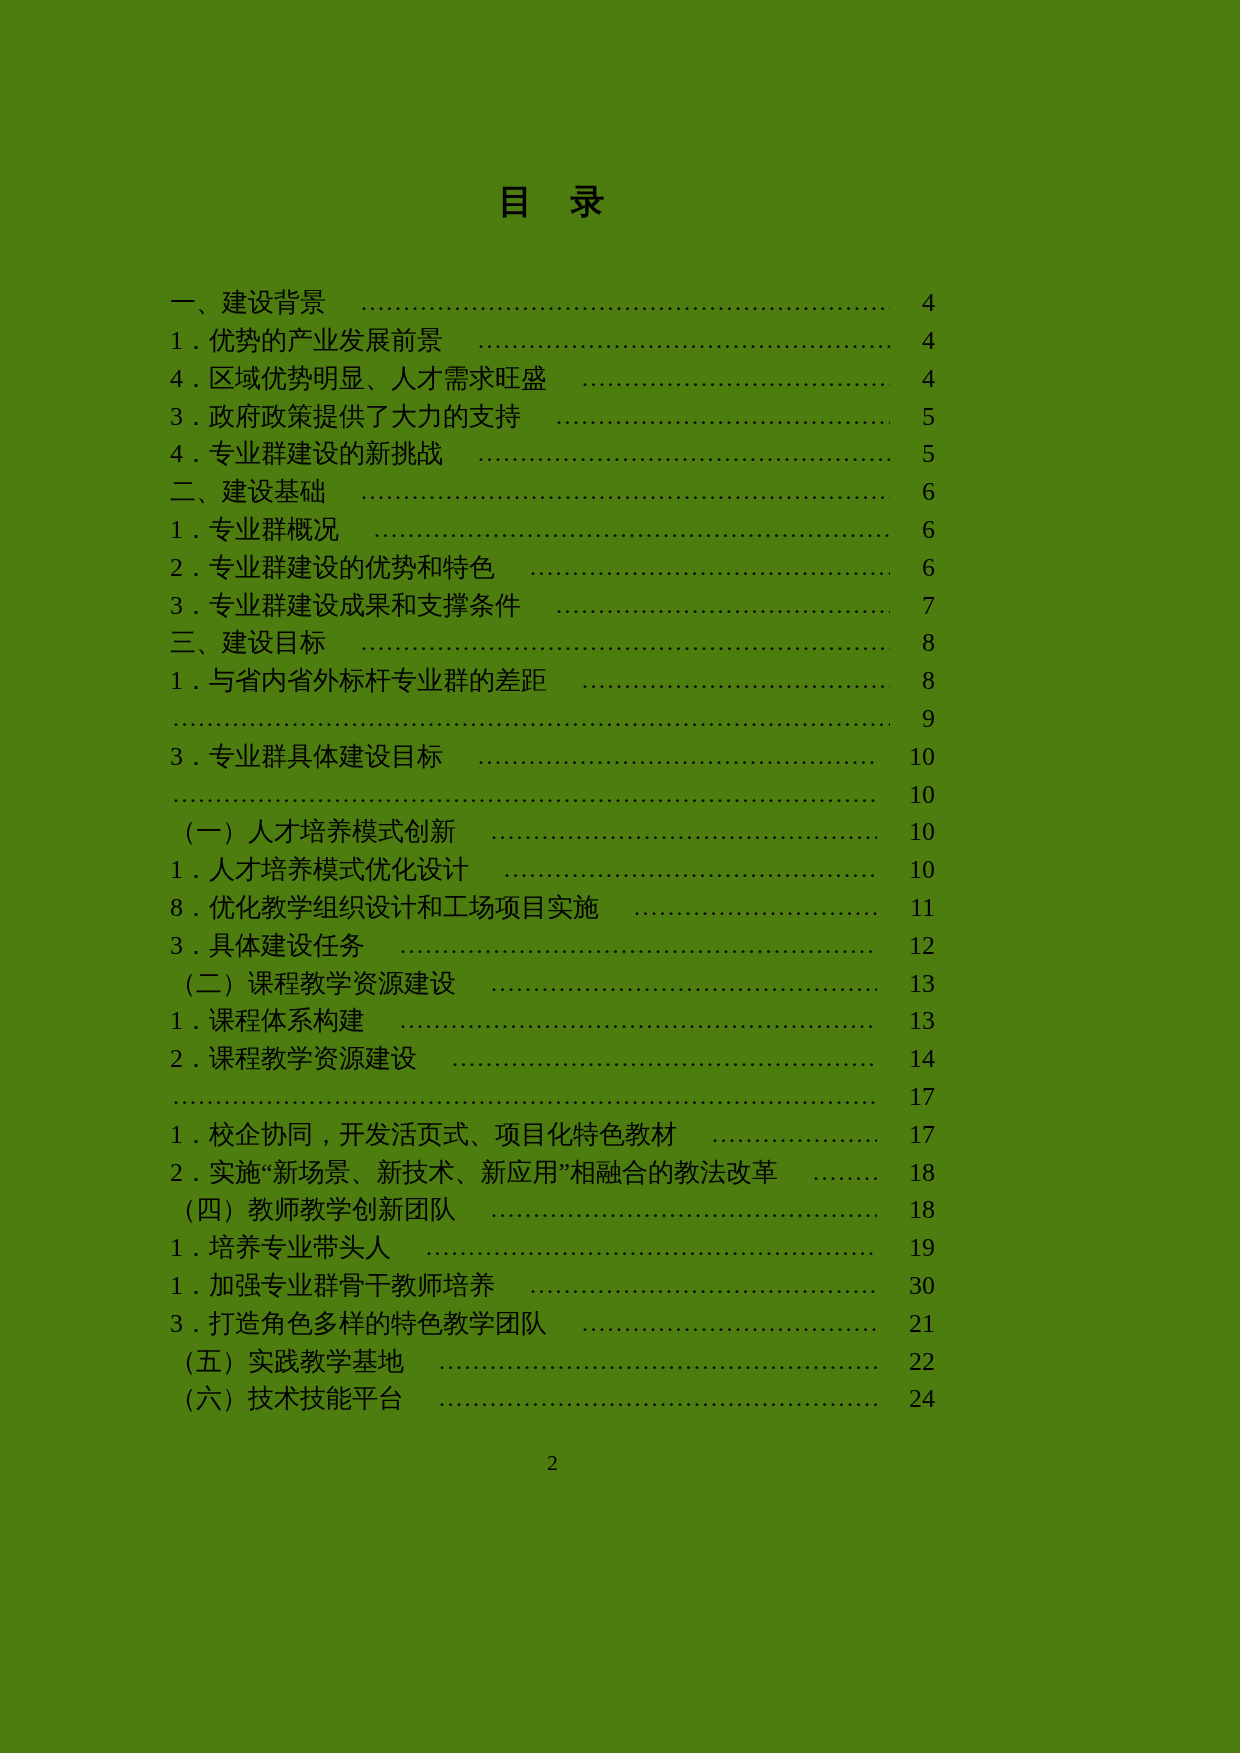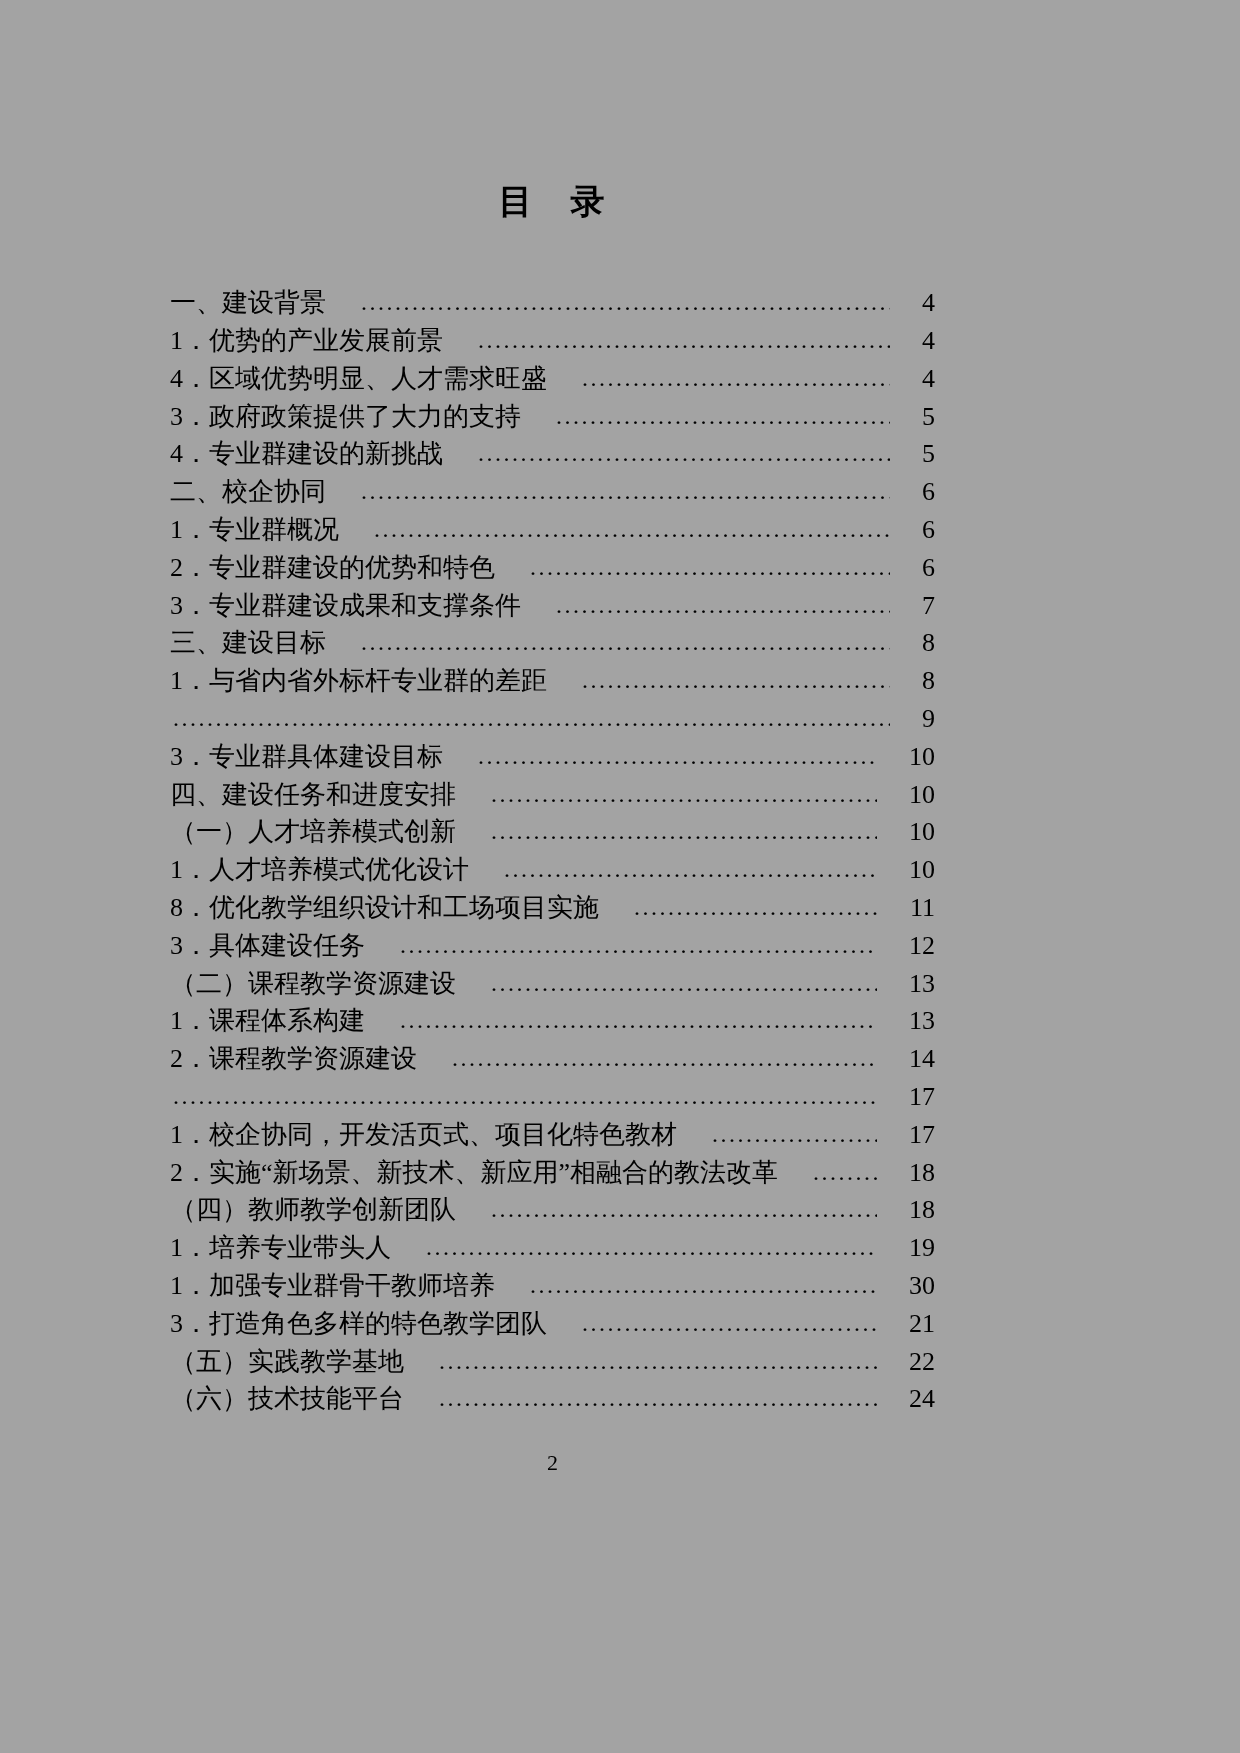--- a/index.html
+++ b/index.html
@@ -4,21 +4,21 @@
 <style>
   html, body {
     margin: 0;
     padding: 0;
     background: #ffffff;
   }
   .page {
     position: relative;
     width: 1240px;
     height: 1753px;
-    background: #a3a3a3;
+    background: #4d7c0f;
     color: #000000;
     font-family: "Liberation Serif", "DejaVu Serif", serif;
     overflow: hidden;
   }
   .content {
     position: absolute;
     left: 170px;
     top: 180px;
     width: 765px;
   }
@@ -92,21 +92,21 @@
           <span class="toc-label">3．政府政策提供了大力的支持</span>
           <span class="toc-dots">....................................................................................................................................................................................................................................................................</span>
           <span class="toc-page">5</span>
         </div>
         <div class="toc-row">
           <span class="toc-label">4．专业群建设的新挑战</span>
           <span class="toc-dots">....................................................................................................................................................................................................................................................................</span>
           <span class="toc-page">5</span>
         </div>
         <div class="toc-row">
-          <span class="toc-label">二、校企协同</span>
+          <span class="toc-label">二、建设基础</span>
           <span class="toc-dots">....................................................................................................................................................................................................................................................................</span>
           <span class="toc-page">6</span>
         </div>
         <div class="toc-row">
           <span class="toc-label">1．专业群概况</span>
           <span class="toc-dots">....................................................................................................................................................................................................................................................................</span>
           <span class="toc-page">6</span>
         </div>
         <div class="toc-row">
           <span class="toc-label">2．专业群建设的优势和特色</span>
@@ -131,21 +131,20 @@
         <div class="toc-row">
           <span class="toc-dots">....................................................................................................................................................................................................................................................................</span>
           <span class="toc-page">9</span>
         </div>
         <div class="toc-row">
           <span class="toc-label">3．专业群具体建设目标</span>
           <span class="toc-dots">....................................................................................................................................................................................................................................................................</span>
           <span class="toc-page">10</span>
         </div>
         <div class="toc-row">
-          <span class="toc-label">四、建设任务和进度安排</span>
           <span class="toc-dots">....................................................................................................................................................................................................................................................................</span>
           <span class="toc-page">10</span>
         </div>
         <div class="toc-row">
           <span class="toc-label">（一）人才培养模式创新</span>
           <span class="toc-dots">....................................................................................................................................................................................................................................................................</span>
           <span class="toc-page">10</span>
         </div>
         <div class="toc-row">
           <span class="toc-label">1．人才培养模式优化设计</span>

